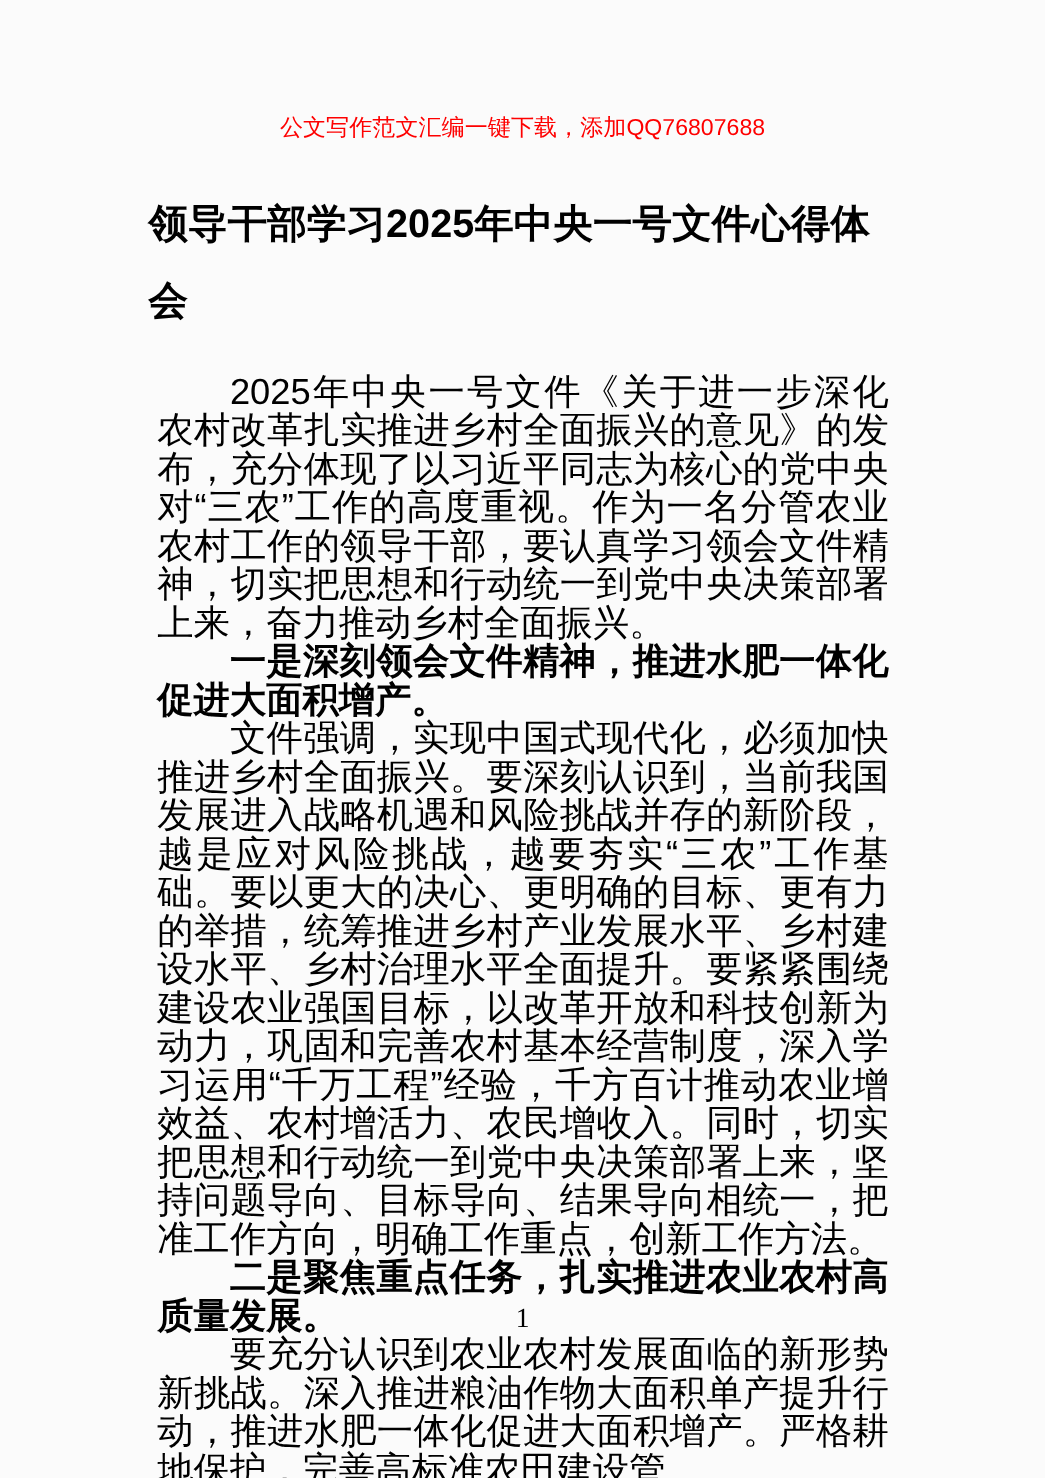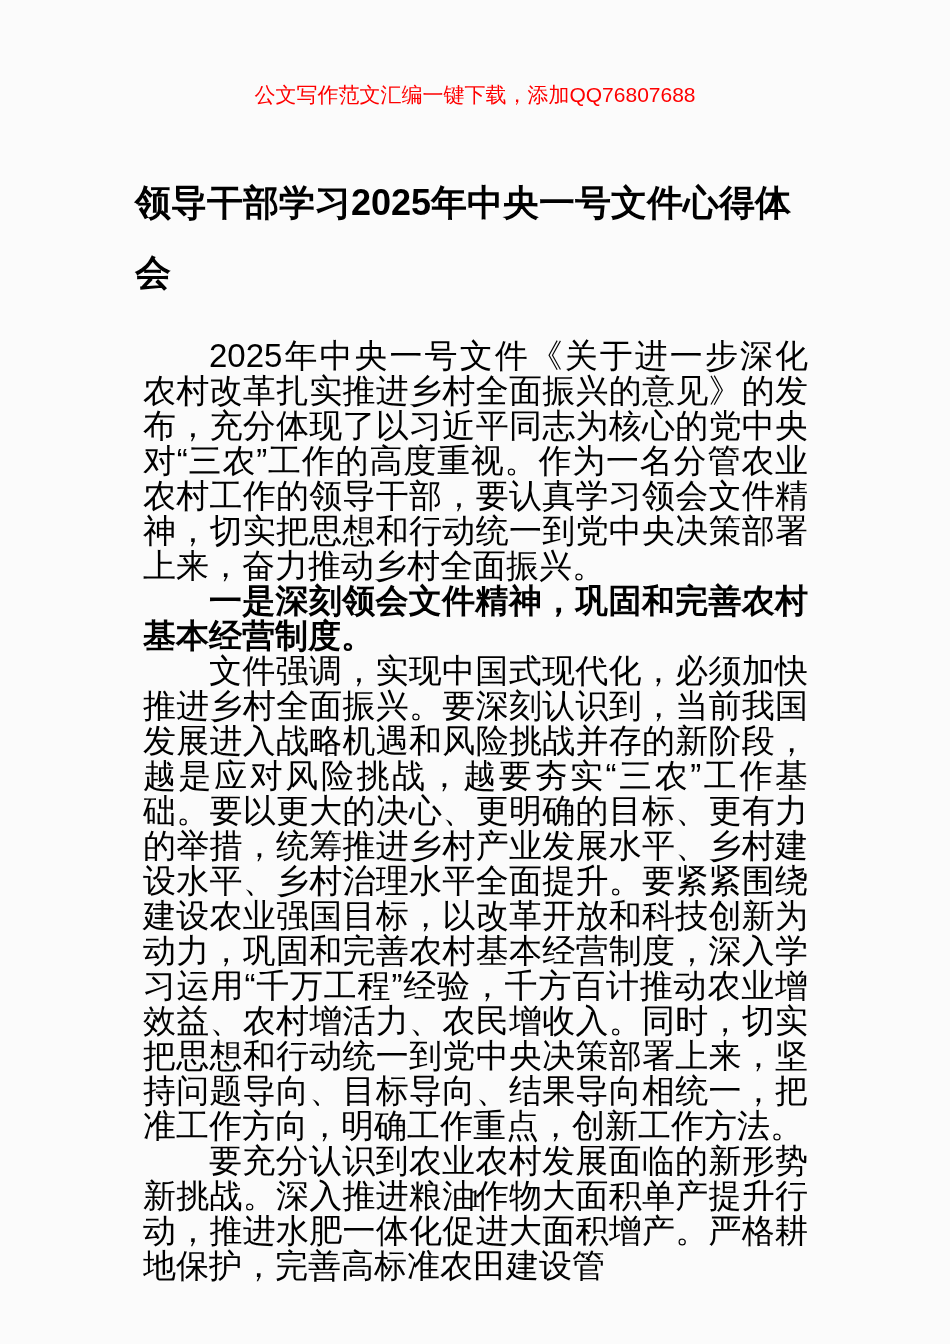--- a/index.html
+++ b/index.html
@@ -12,21 +12,21 @@
     width: 950px;
     height: 1344px;
     margin: 0 auto;
     background: #fbfbfb;
     overflow: hidden;
     font-family: "Liberation Sans", sans-serif;
     color: #000;
   }
   .header-notice {
     position: absolute;
-    top: 82px;
+    top: 104px;
     left: 0;
     width: 100%;
     text-align: center;
     font-size: 21px;
     line-height: 26px;
     color: #fe0000;
     font-weight: 400;
   }
   .doc-title {
     position: absolute;
@@ -74,19 +74,20 @@
 </head>
 <body>
 
 <div class="page">
   <div class="header-notice">公文写作范文汇编一键下载，添加QQ76807688</div>
 
   <h1 class="doc-title">领导干部学习2025年中央一号文件心得体会</h1>
 
   <div class="doc-body">
       <p class="para">2025年中央一号文件《关于进一步深化农村改革扎实推进乡村全面振兴的意见》的发布，充分体现了以习近平同志为核心的党中央对“三农”工作的高度重视。作为一名分管农业农村工作的领导干部，要认真学习领会文件精神，切实把思想和行动统一到党中央决策部署上来，奋力推动乡村全面振兴。</p>
-      <p class="para para-bold">一是深刻领会文件精神，巩固和完善农村基本经营制度。</p>
+      <p class="para para-bold">一是深刻领会文件精神，推进水肥一体化促进大面积增产。</p>
       <p class="para">文件强调，实现中国式现代化，必须加快推进乡村全面振兴。要深刻认识到，当前我国发展进入战略机遇和风险挑战并存的新阶段，越是应对风险挑战，越要夯实“三农”工作基础。要以更大的决心、更明确的目标、更有力的举措，统筹推进乡村产业发展水平、乡村建设水平、乡村治理水平全面提升。要紧紧围绕建设农业强国目标，以改革开放和科技创新为动力，巩固和完善农村基本经营制度，深入学习运用“千万工程”经验，千方百计推动农业增效益、农村增活力、农民增收入。同时，切实把思想和行动统一到党中央决策部署上来，坚持问题导向、目标导向、结果导向相统一，把准工作方向，明确工作重点，创新工作方法。</p>
+      <p class="para para-bold">二是聚焦重点任务，扎实推进农业农村高质量发展。</p>
       <p class="para">要充分认识到农业农村发展面临的新形势新挑战。深入推进粮油作物大面积单产提升行动，推进水肥一体化促进大面积增产。严格耕地保护，完善高标准农田建设管</p>
     </div>
 
   <div class="page-number">1</div>
 </div>
 
 </body></html>

